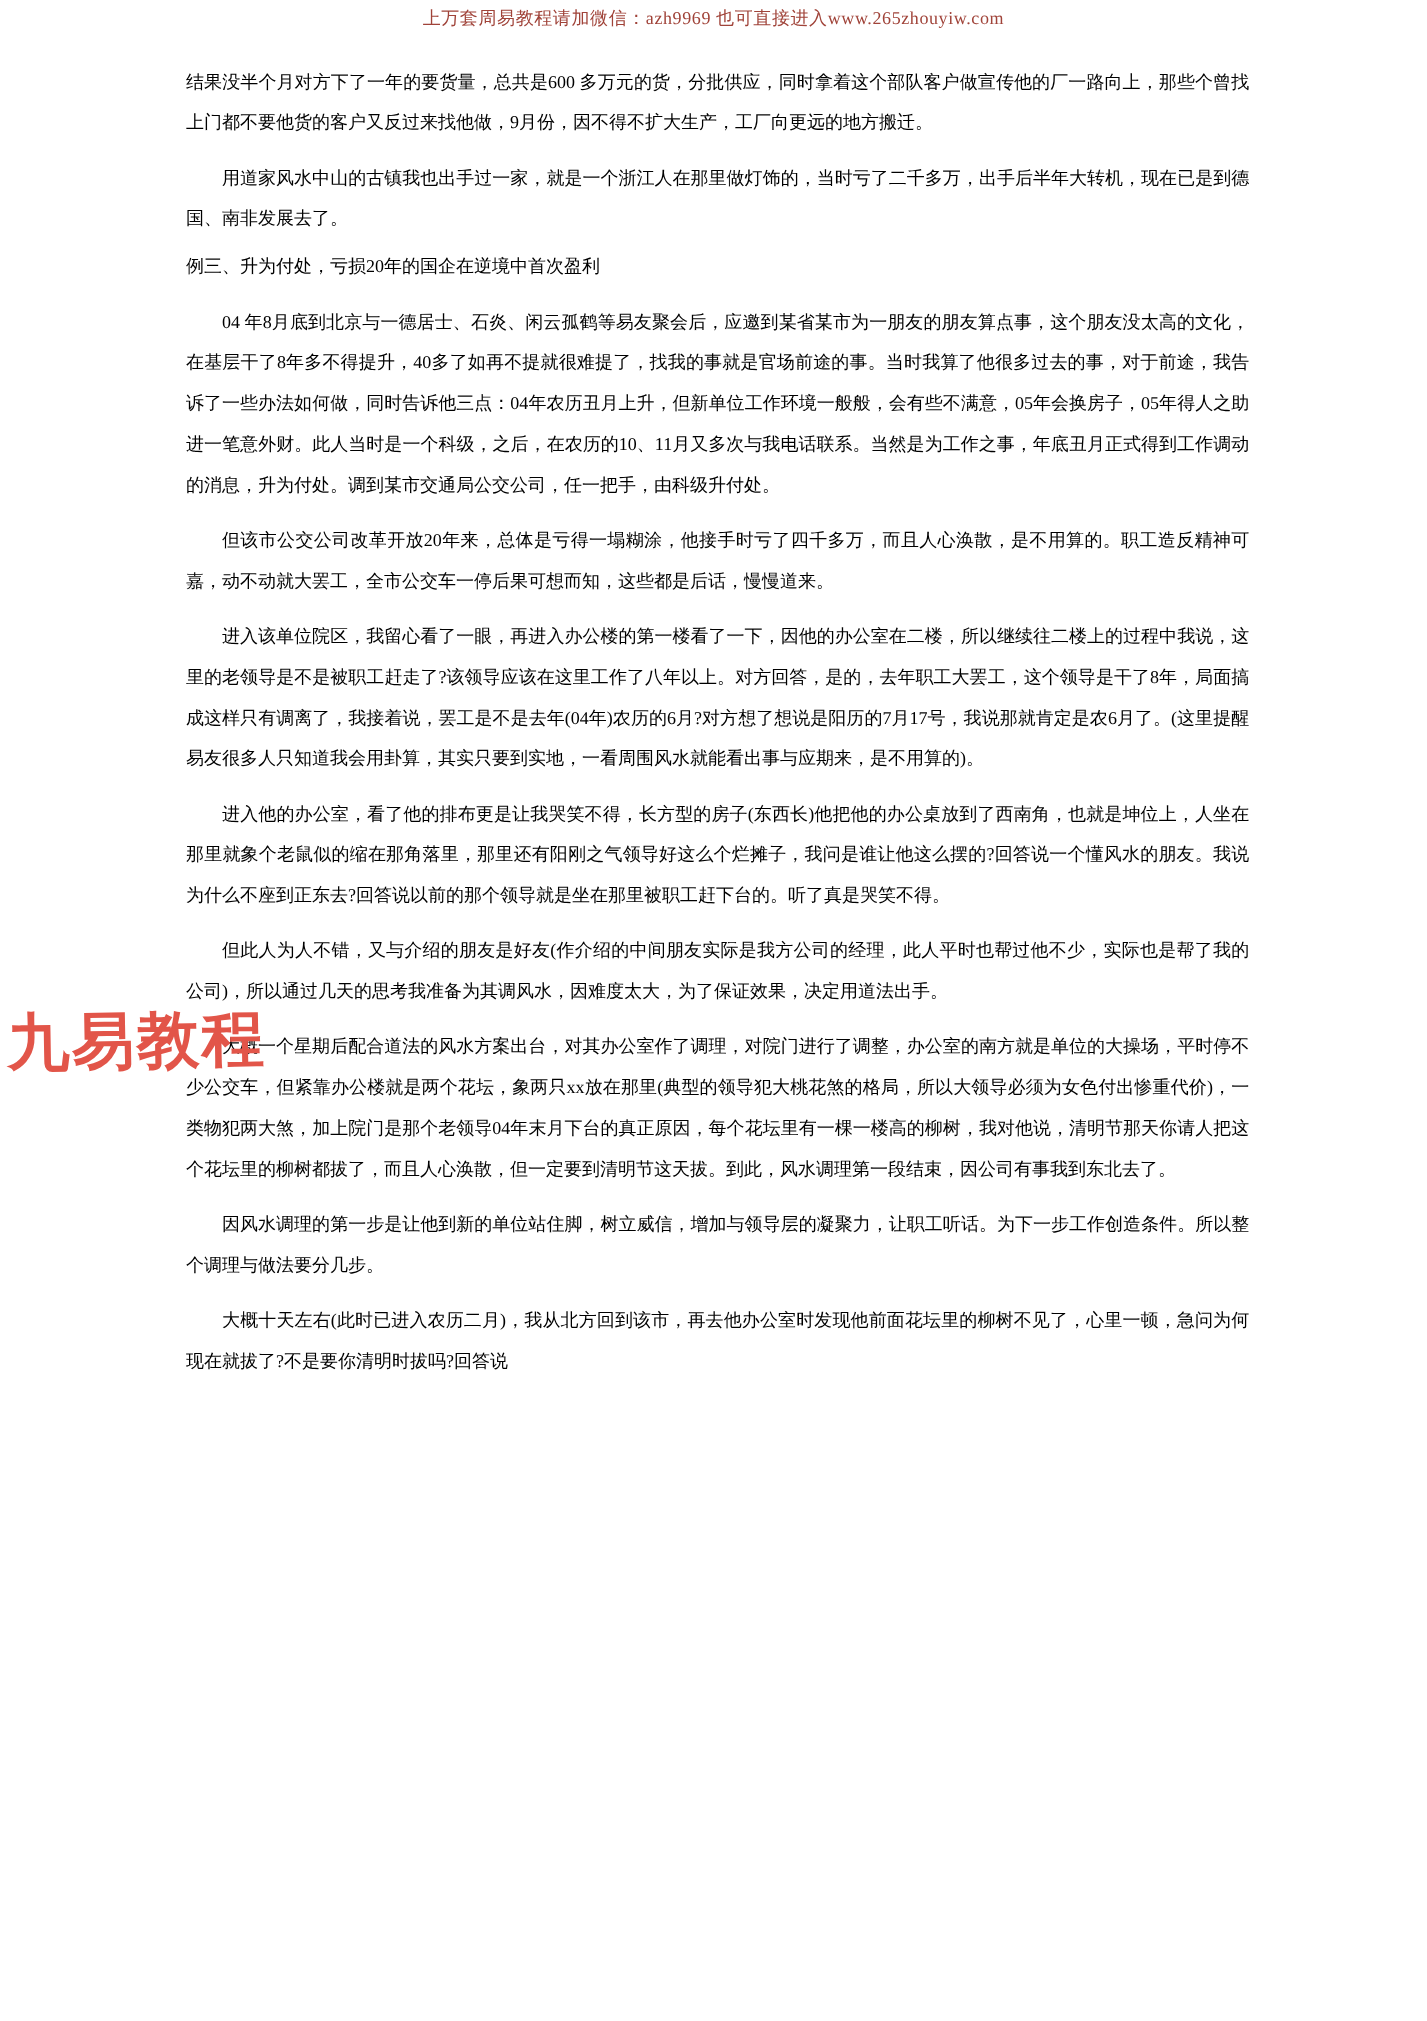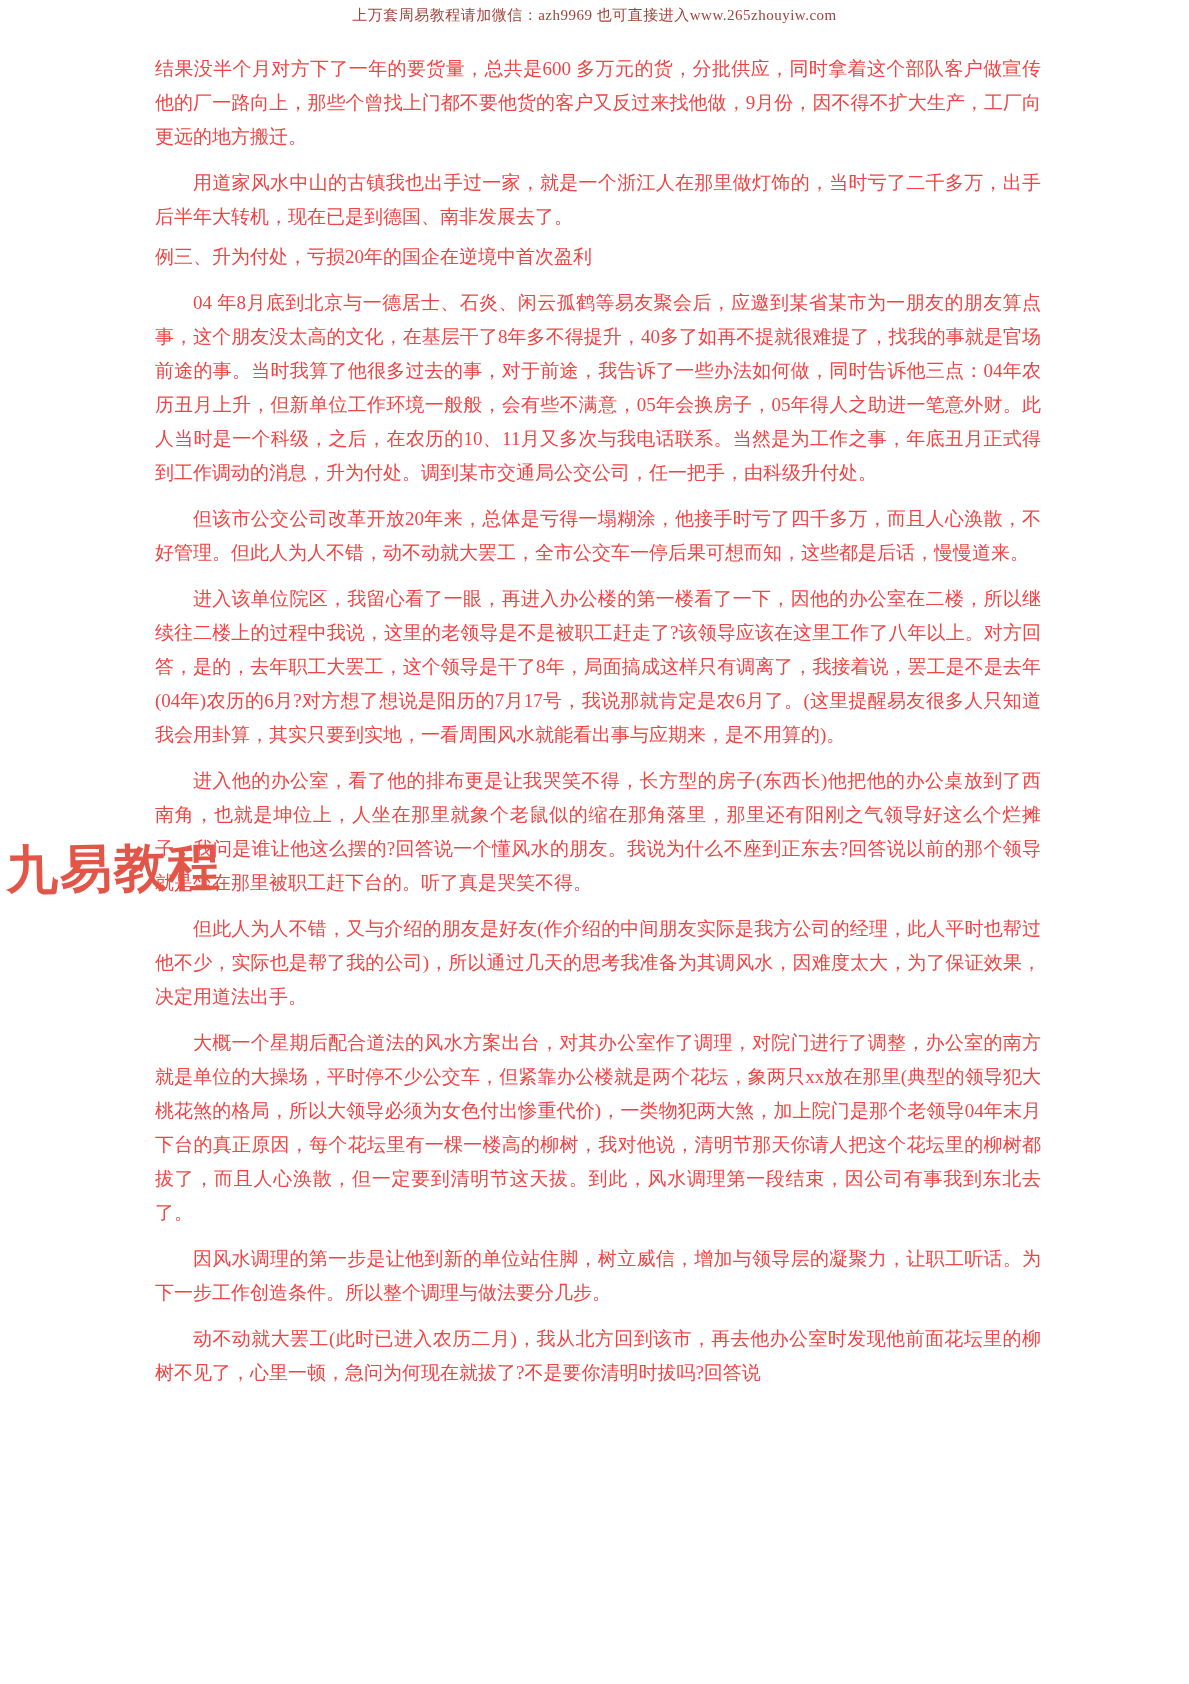--- a/index.html
+++ b/index.html
@@ -24,23 +24,23 @@
     font-size: 15px;
     letter-spacing: 0.5px;
     color: #a04339;
     font-family: "Liberation Serif", "DejaVu Serif", serif;
   }
   .doc-body {
     position: absolute;
     top: 52px;
     left: 155px;
     width: 886px;
-    font-size: 19px;
+    font-size: 15px;
     line-height: 34px;
-    color: #ef4444;
+    color: #000000;
     text-align: justify;
   }
   .para {
     margin: 0 0 12px 0;
     text-indent: 2em;
   }
   .para.noindent {
     text-indent: 0;
   }
   .para.heading {
@@ -65,23 +65,23 @@
 <body>
 
 <div class="page">
   <div class="header-ad">上万套周易教程请加微信：azh9969  也可直接进入www.265zhouyiw.com</div>
 
   <div class="doc-body">
       <div class="para noindent">结果没半个月对方下了一年的要货量，总共是600 多万元的货，分批供应，同时拿着这个部队客户做宣传他的厂一路向上，那些个曾找上门都不要他货的客户又反过来找他做，9月份，因不得不扩大生产，工厂向更远的地方搬迁。</div>
       <div class="para">用道家风水中山的古镇我也出手过一家，就是一个浙江人在那里做灯饰的，当时亏了二千多万，出手后半年大转机，现在已是到德国、南非发展去了。</div>
       <div class="para heading noindent">例三、升为付处，亏损20年的国企在逆境中首次盈利</div>
       <div class="para">04 年8月底到北京与一德居士、石炎、闲云孤鹤等易友聚会后，应邀到某省某市为一朋友的朋友算点事，这个朋友没太高的文化，在基层干了8年多不得提升，40多了如再不提就很难提了，找我的事就是官场前途的事。当时我算了他很多过去的事，对于前途，我告诉了一些办法如何做，同时告诉他三点：04年农历丑月上升，但新单位工作环境一般般，会有些不满意，05年会换房子，05年得人之助进一笔意外财。此人当时是一个科级，之后，在农历的10、11月又多次与我电话联系。当然是为工作之事，年底丑月正式得到工作调动的消息，升为付处。调到某市交通局公交公司，任一把手，由科级升付处。</div>
-      <div class="para">但该市公交公司改革开放20年来，总体是亏得一塌糊涂，他接手时亏了四千多万，而且人心涣散，不好管理。但此人为人不错，动不动就大罢工，全市公交车一停后果可想而知，这些都是后话，慢慢道来。</div>
+      <div class="para">但该市公交公司改革开放20年来，总体是亏得一塌糊涂，他接手时亏了四千多万，而且人心涣散，是不用算的。职工造反精神可嘉，动不动就大罢工，全市公交车一停后果可想而知，这些都是后话，慢慢道来。</div>
       <div class="para">进入该单位院区，我留心看了一眼，再进入办公楼的第一楼看了一下，因他的办公室在二楼，所以继续往二楼上的过程中我说，这里的老领导是不是被职工赶走了?该领导应该在这里工作了八年以上。对方回答，是的，去年职工大罢工，这个领导是干了8年，局面搞成这样只有调离了，我接着说，罢工是不是去年(04年)农历的6月?对方想了想说是阳历的7月17号，我说那就肯定是农6月了。(这里提醒易友很多人只知道我会用卦算，其实只要到实地，一看周围风水就能看出事与应期来，是不用算的)。</div>
       <div class="para">进入他的办公室，看了他的排布更是让我哭笑不得，长方型的房子(东西长)他把他的办公桌放到了西南角，也就是坤位上，人坐在那里就象个老鼠似的缩在那角落里，那里还有阳刚之气领导好这么个烂摊子，我问是谁让他这么摆的?回答说一个懂风水的朋友。我说为什么不座到正东去?回答说以前的那个领导就是坐在那里被职工赶下台的。听了真是哭笑不得。</div>
       <div class="para">但此人为人不错，又与介绍的朋友是好友(作介绍的中间朋友实际是我方公司的经理，此人平时也帮过他不少，实际也是帮了我的公司)，所以通过几天的思考我准备为其调风水，因难度太大，为了保证效果，决定用道法出手。</div>
       <div class="para">大概一个星期后配合道法的风水方案出台，对其办公室作了调理，对院门进行了调整，办公室的南方就是单位的大操场，平时停不少公交车，但紧靠办公楼就是两个花坛，象两只xx放在那里(典型的领导犯大桃花煞的格局，所以大领导必须为女色付出惨重代价)，一类物犯两大煞，加上院门是那个老领导04年末月下台的真正原因，每个花坛里有一棵一楼高的柳树，我对他说，清明节那天你请人把这个花坛里的柳树都拔了，而且人心涣散，但一定要到清明节这天拔。到此，风水调理第一段结束，因公司有事我到东北去了。</div>
       <div class="para">因风水调理的第一步是让他到新的单位站住脚，树立威信，增加与领导层的凝聚力，让职工听话。为下一步工作创造条件。所以整个调理与做法要分几步。</div>
-      <div class="para">动不动就大罢工(此时已进入农历二月)，我从北方回到该市，再去他办公室时发现他前面花坛里的柳树不见了，心里一顿，急问为何现在就拔了?不是要你清明时拔吗?回答说</div>
+      <div class="para">大概十天左右(此时已进入农历二月)，我从北方回到该市，再去他办公室时发现他前面花坛里的柳树不见了，心里一顿，急问为何现在就拔了?不是要你清明时拔吗?回答说</div>
     </div>
 
   <div class="watermark">九易教程</div>
 </div>
 
 </body></html>

